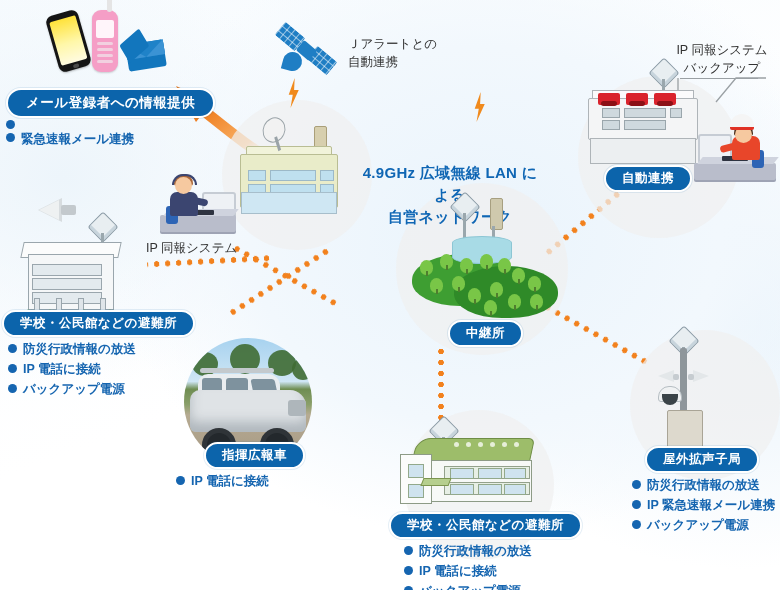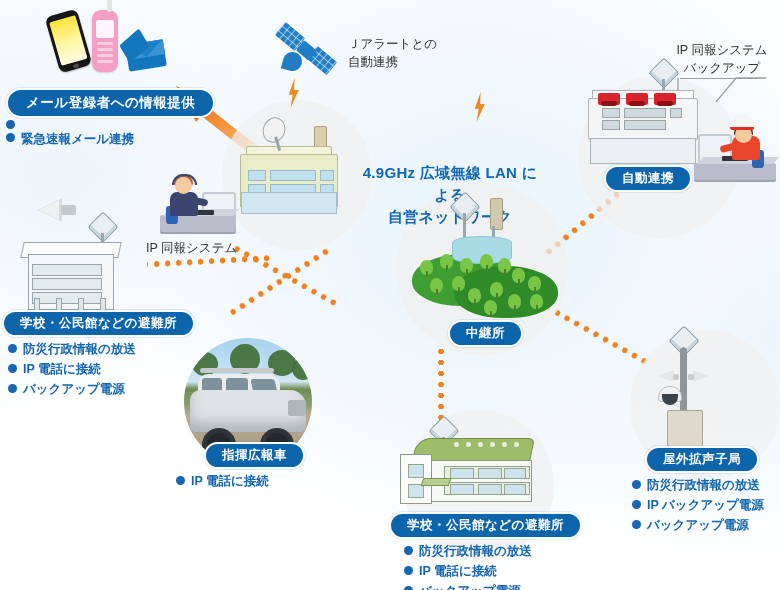--- a/index.html
+++ b/index.html
@@ -574,21 +574,21 @@
   <div class="pill sm" style="left:645px;top:446px;">
     <span>屋外拡声子局</span>
   </div>
   <div class="blist" style="left:632px;top:476px;">
     <div class="row">
       <span class="dot"></span>
       <span class="txt">防災行政情報の放送</span>
     </div>
     <div class="row">
       <span class="dot"></span>
-      <span class="txt">IP バックアップ電源</span>
+      <span class="txt">IP 緊急速報メール連携</span>
     </div>
     <div class="row">
       <span class="dot"></span>
       <span class="txt">バックアップ電源</span>
     </div>
   </div>
 
 </div>
 
 </body></html>

